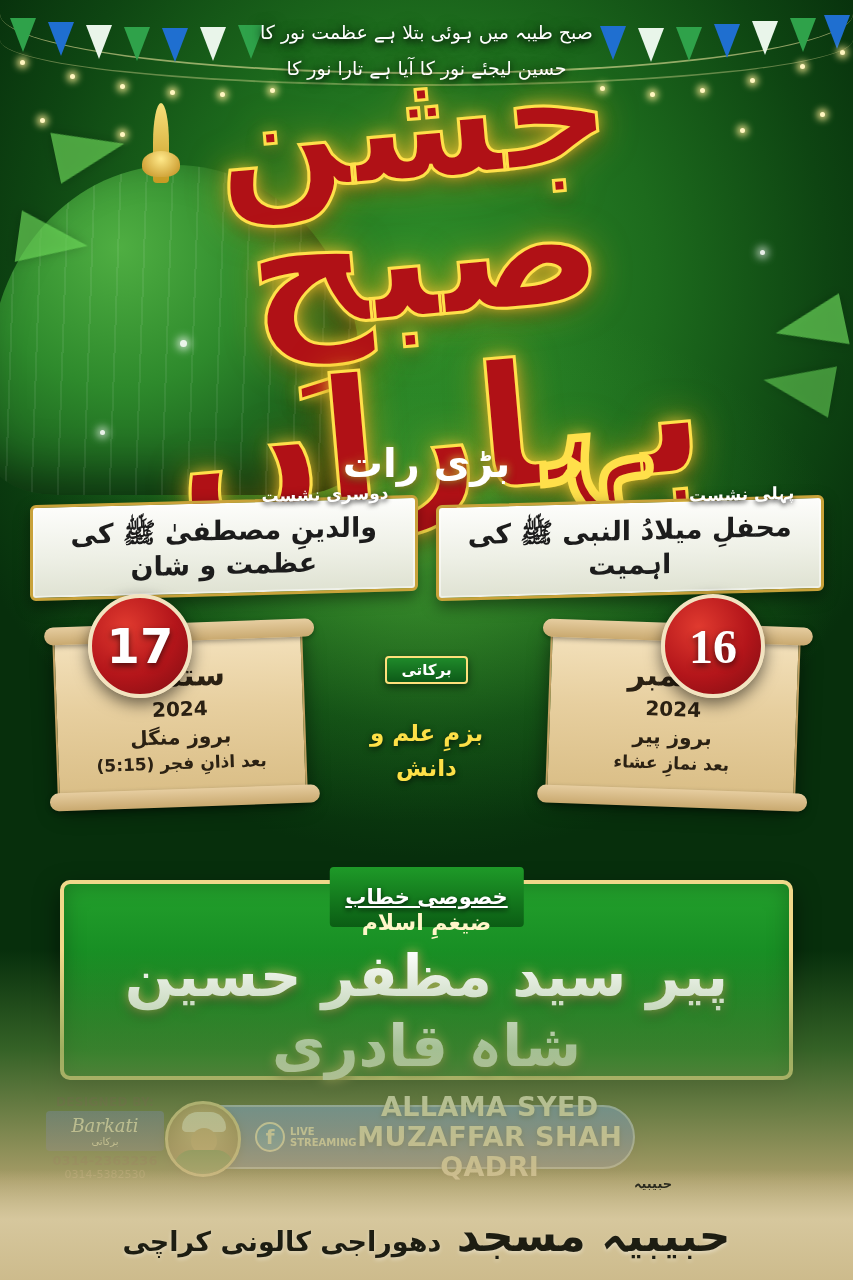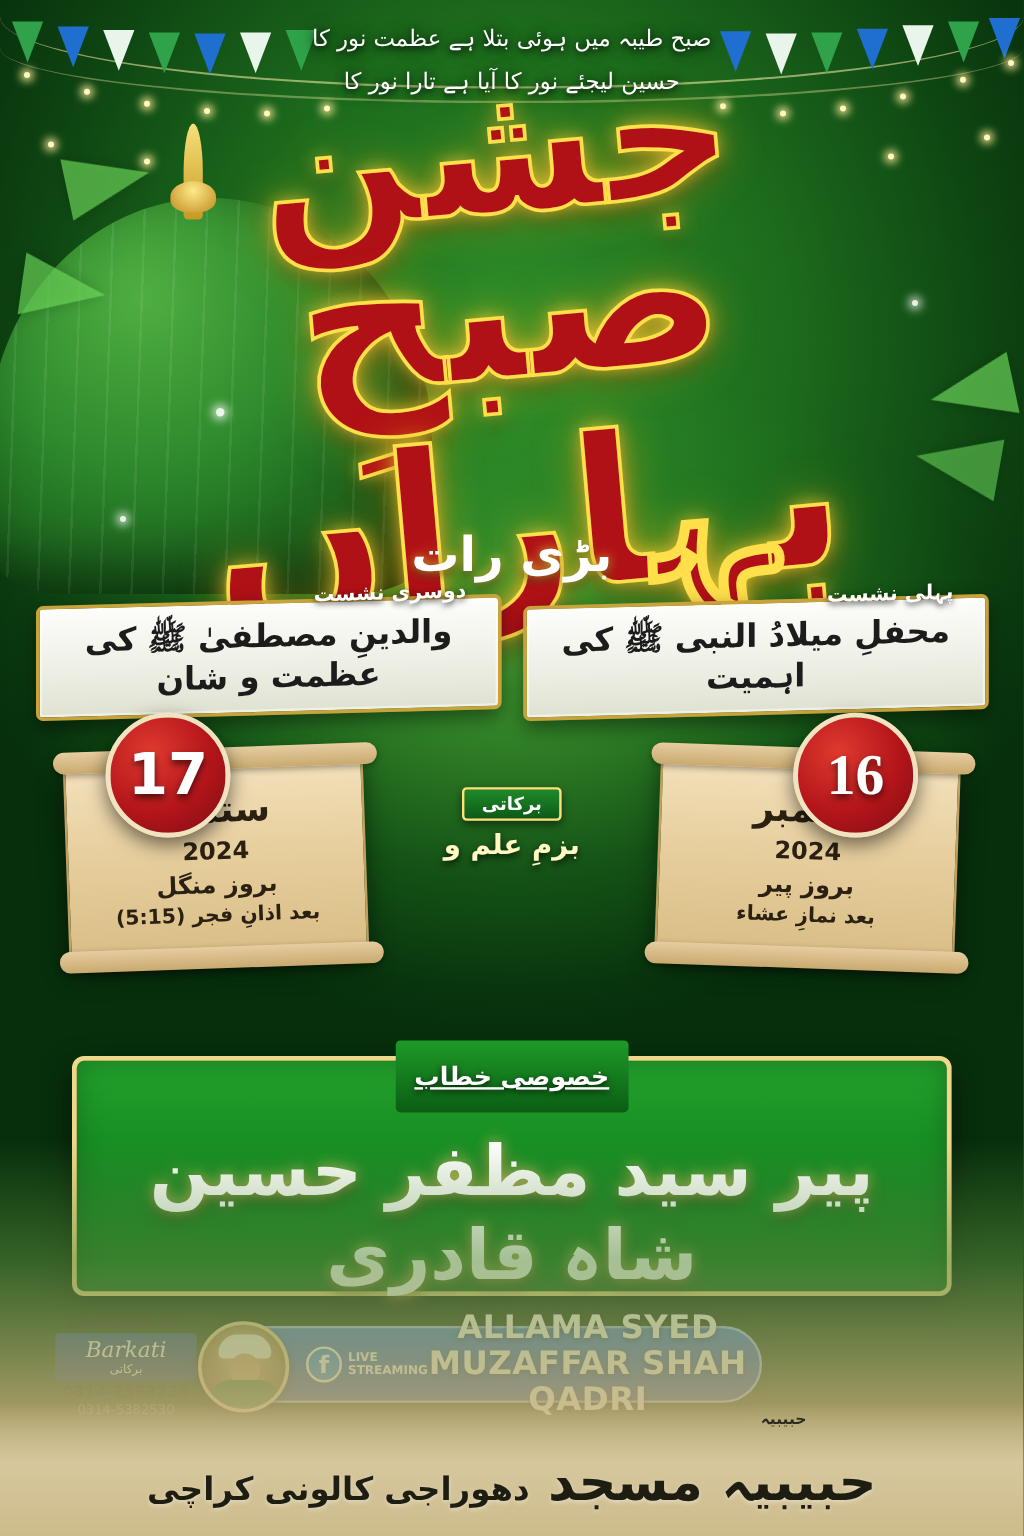--- a/index.html
+++ b/index.html
@@ -205,21 +205,21 @@
     position: absolute; left: 50%; top: 26px; transform: translateX(-50%);
     width: 150px; text-align: center; direction: rtl;
   }
   .center-tag .ribbon {
     display: inline-block; background: linear-gradient(180deg,#1f8a2a,#0d5a18);
     color: #fff; font-size: 15px; font-weight: bold; padding: 3px 14px;
     border-radius: 4px; border: 2px solid #ffe07a;
     box-shadow: 0 3px 8px rgba(0,0,0,.5);
   }
   .center-tag .lines {
-    margin-top: 4px; color: #fef9c3; font-size: 23px; font-weight: bold;
+    margin-top: 32px; color: #fde047; font-size: 23px; font-weight: bold;
     line-height: 1.5; text-shadow: 0 2px 6px rgba(0,0,0,.75);
   }
 
   
   .speaker {
     position: absolute; top: 880px; left: 60px; right: 60px; height: 200px;
     background: linear-gradient(180deg, #23a02c 0%, #158a22 45%, #0c6b18 100%);
     border: 4px solid #f0d88a;
     border-radius: 10px;
     box-shadow: 0 10px 24px rgba(0,0,0,.5), inset 0 0 22px rgba(0,0,0,.25);
@@ -418,26 +418,28 @@
         <div class="day">بروز پیر</div>
         <div class="time">بعد نمازِ عشاء</div>
       </div>
     </div>
     <div class="badge right">16</div>
 
     <div class="center-tag">
       <div class="ribbon">برکاتی</div>
       <div class="lines">
         <div>بزمِ علم و</div>
+        <div>دانش</div>
       </div>
     </div>
   </div>
 
   <div class="speaker">
     <div class="khitab">خصوصی خطاب</div>
+    <div class="zeegham">ضیغمِ اسلام</div>
     <div class="name">پیر سید مظفر حسین شاہ قادری</div>
   </div>
 
   <div class="designed">
     <div class="dtitle">DESIGNED BY:</div>
     <div class="card">
       <div class="brand">Barkati</div>
       <div class="ar">برکاتی</div>
     </div>
     <div class="phone">0314-2363236</div>

